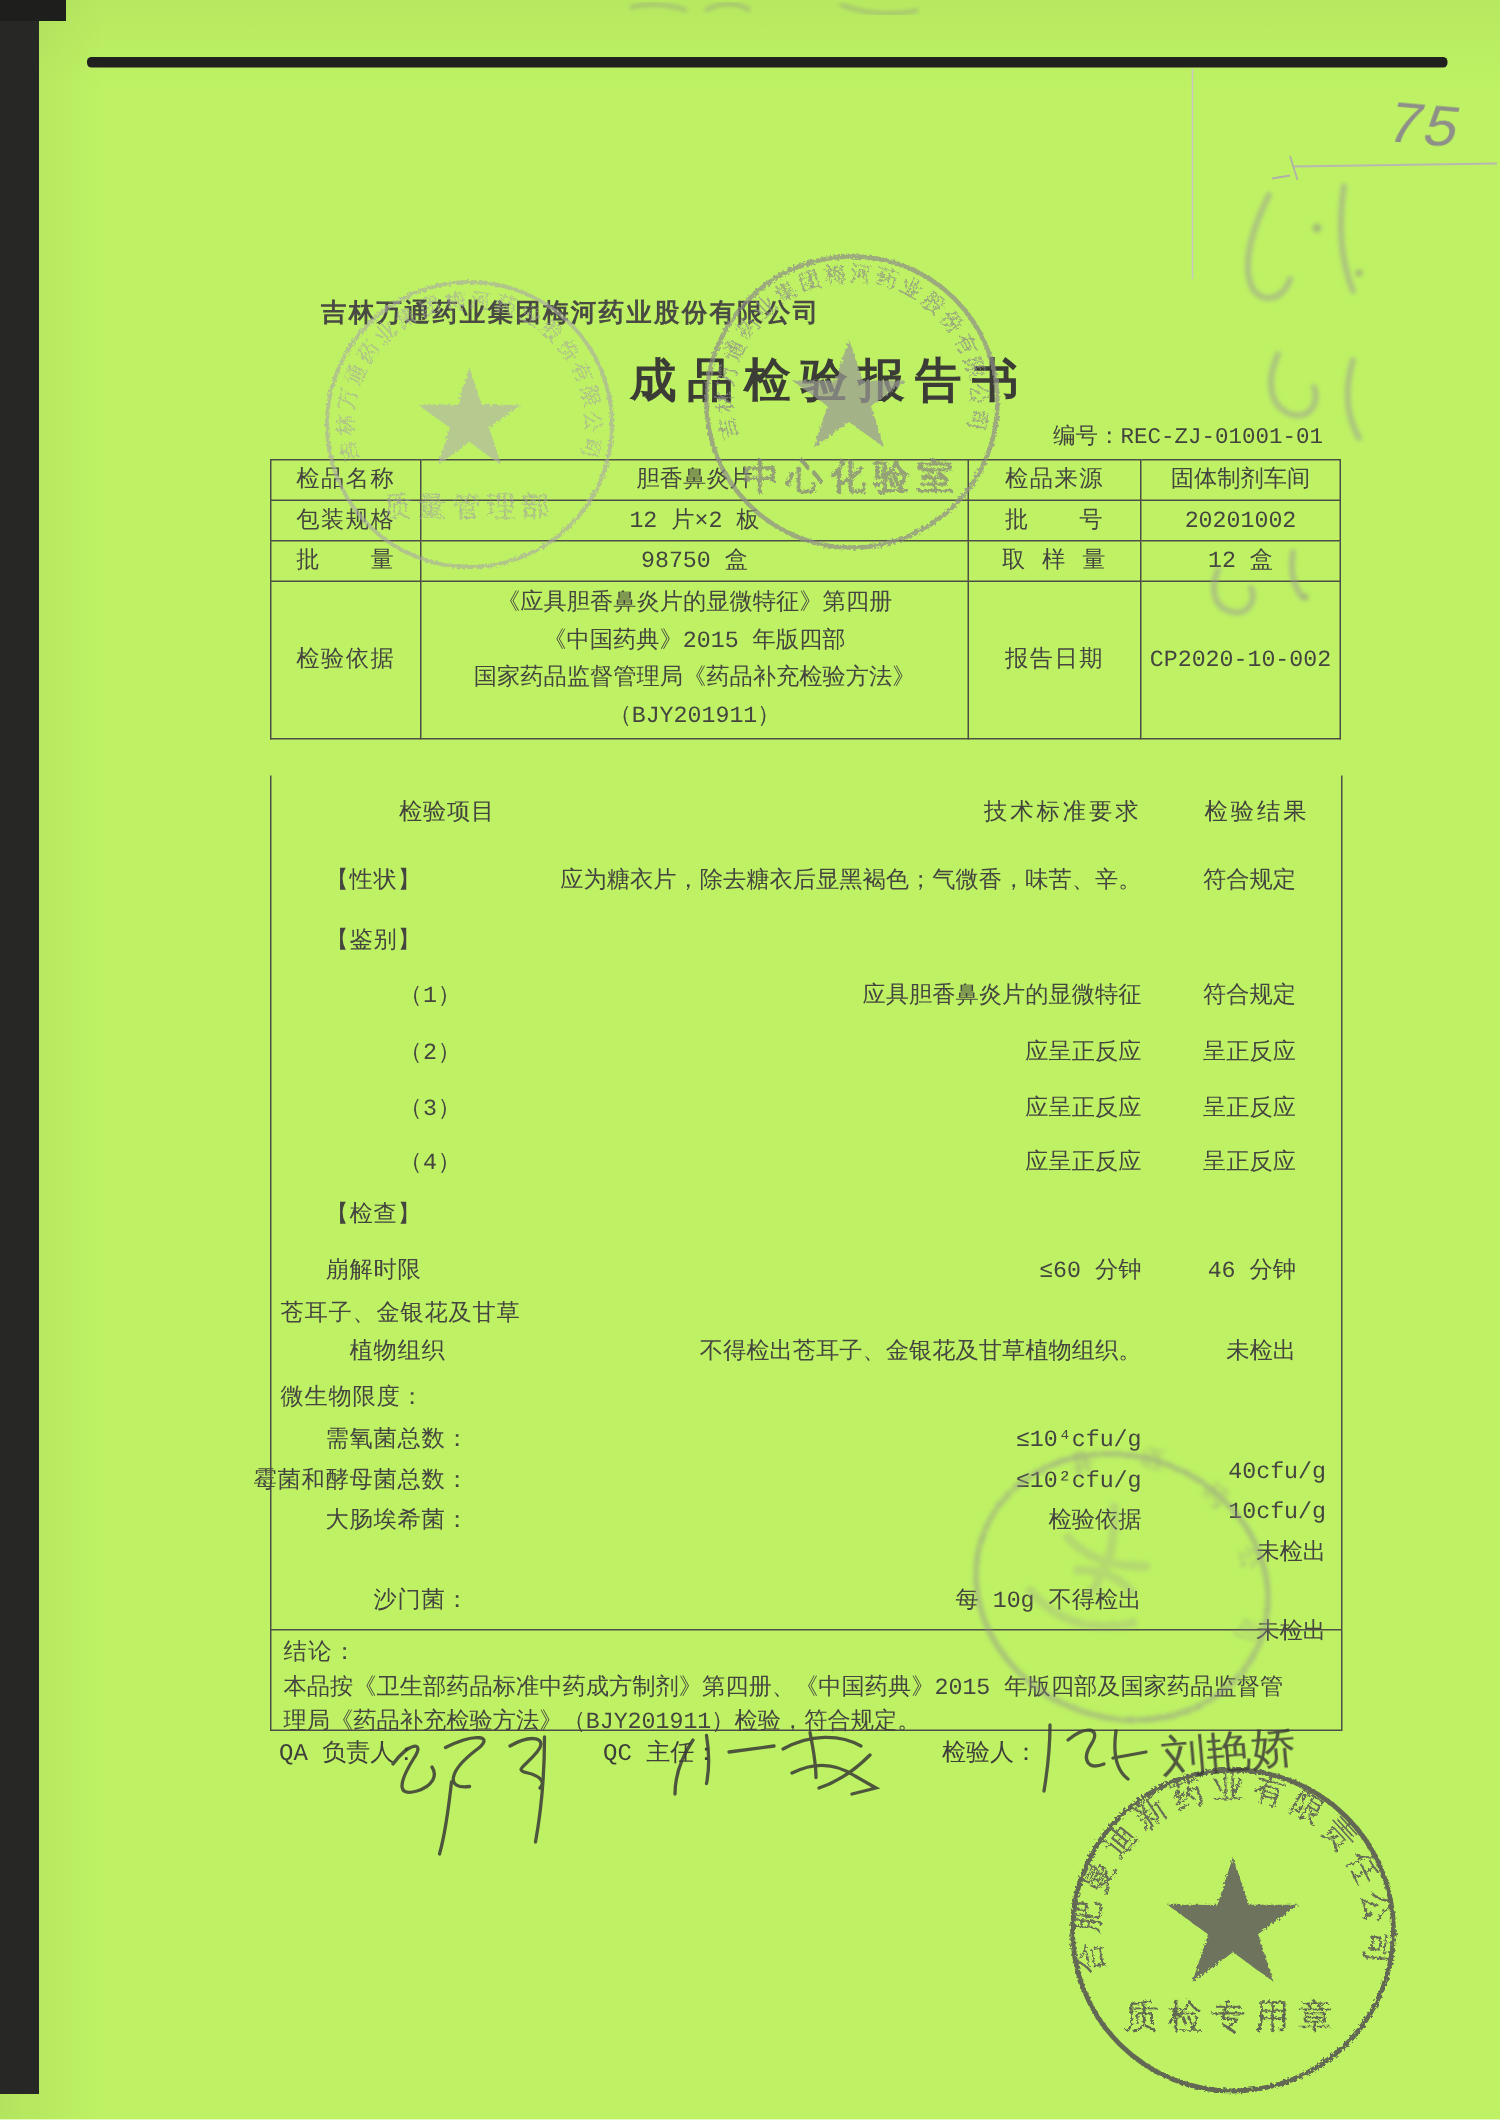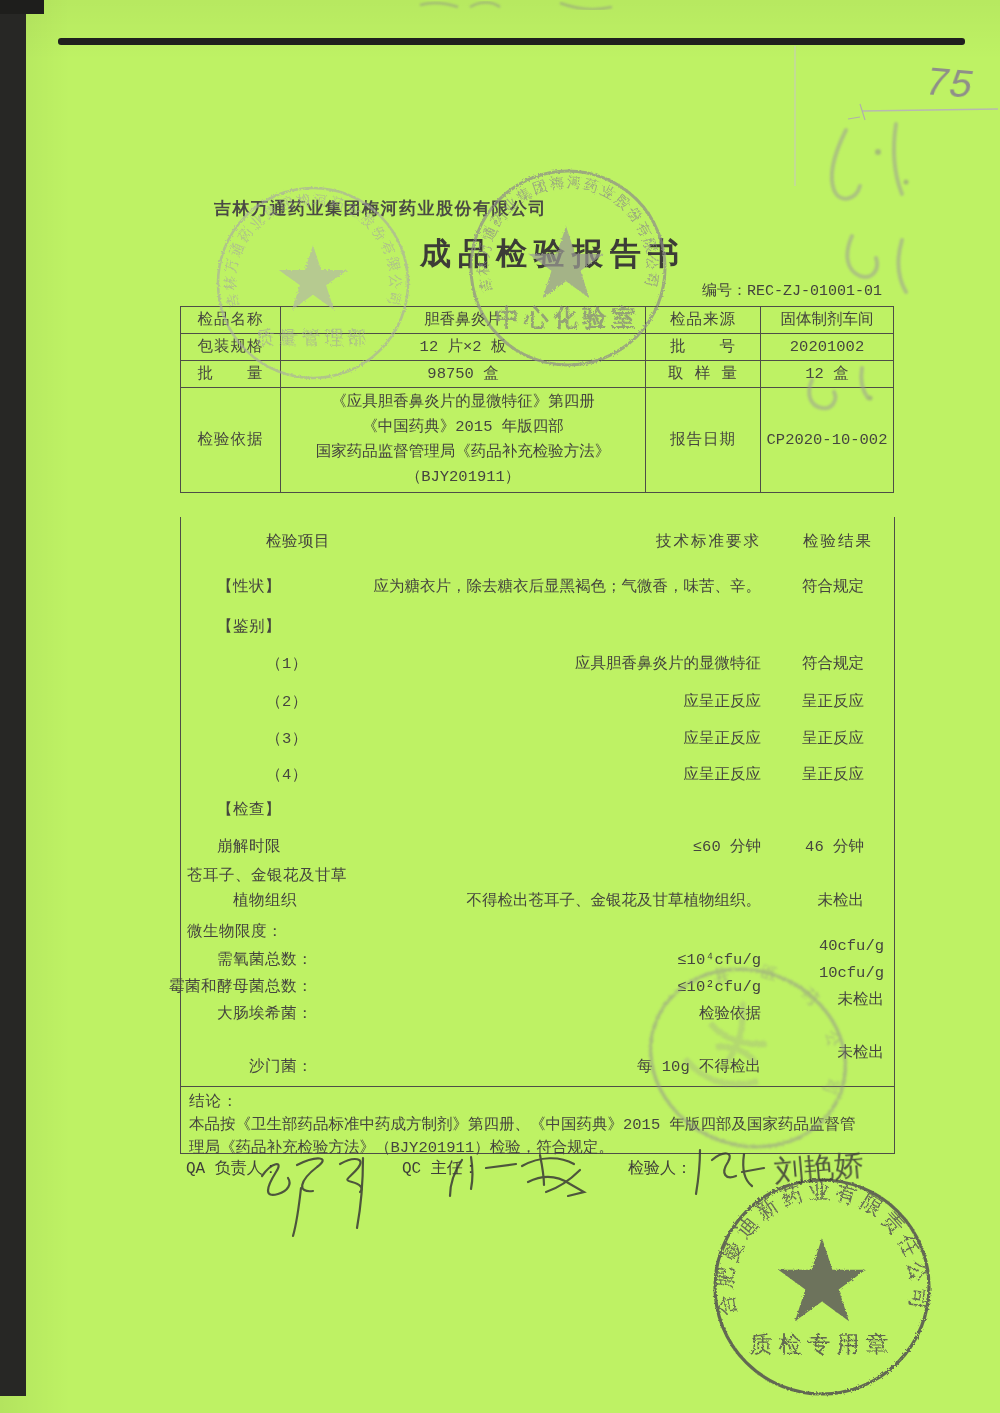--- a/index.html
+++ b/index.html
@@ -34,21 +34,21 @@
   .spec-box{left:180px;top:517px;width:713px;height:569px;border:1.6px solid #4e4e47;border-top:none;border-bottom:none;font-size:15.5px;}
   .srow{position:absolute;left:0;width:100%;height:20px;line-height:20px;}
   .srow .item{position:absolute;left:36px;white-space:nowrap;letter-spacing:0.5px;}
   .srow .item.num{left:44px;margin-left:41px;}
   .srow .item.sub{left:52px;}
   .srow .item.flush{left:6px;}
   .srow .item.mic{left:auto;right:581px;text-align:right;}
   .srow .req{position:absolute;left:150px;width:430px;text-align:right;white-space:nowrap;}
   .srow .res{position:absolute;right:30px;white-space:nowrap;}
   .srow .res.far{right:10px;}
-  .srow .res.up{transform:translateY(-14px);}
+  .srow .res.up{transform:translateY(-14px);margin-top:35px;}
   .spec-head{letter-spacing:2px;color:#43433d;}
   
   .conclusion{left:180px;top:1086px;width:713px;height:66px;border:1.6px solid #4e4e47;font-size:15.5px;}
   .conclusion .clabel{position:absolute;left:8px;top:4px;letter-spacing:1px;}
   .conclusion .cline1{position:absolute;left:8px;top:27px;white-space:nowrap;}
   .conclusion .cline2{position:absolute;left:8px;top:50px;white-space:nowrap;}
   
   .sig-label{top:1158px;font-size:16px;color:#3f3f39;white-space:nowrap;}
   .sig-qa{left:186px;}
   .sig-qc{left:402px;}

